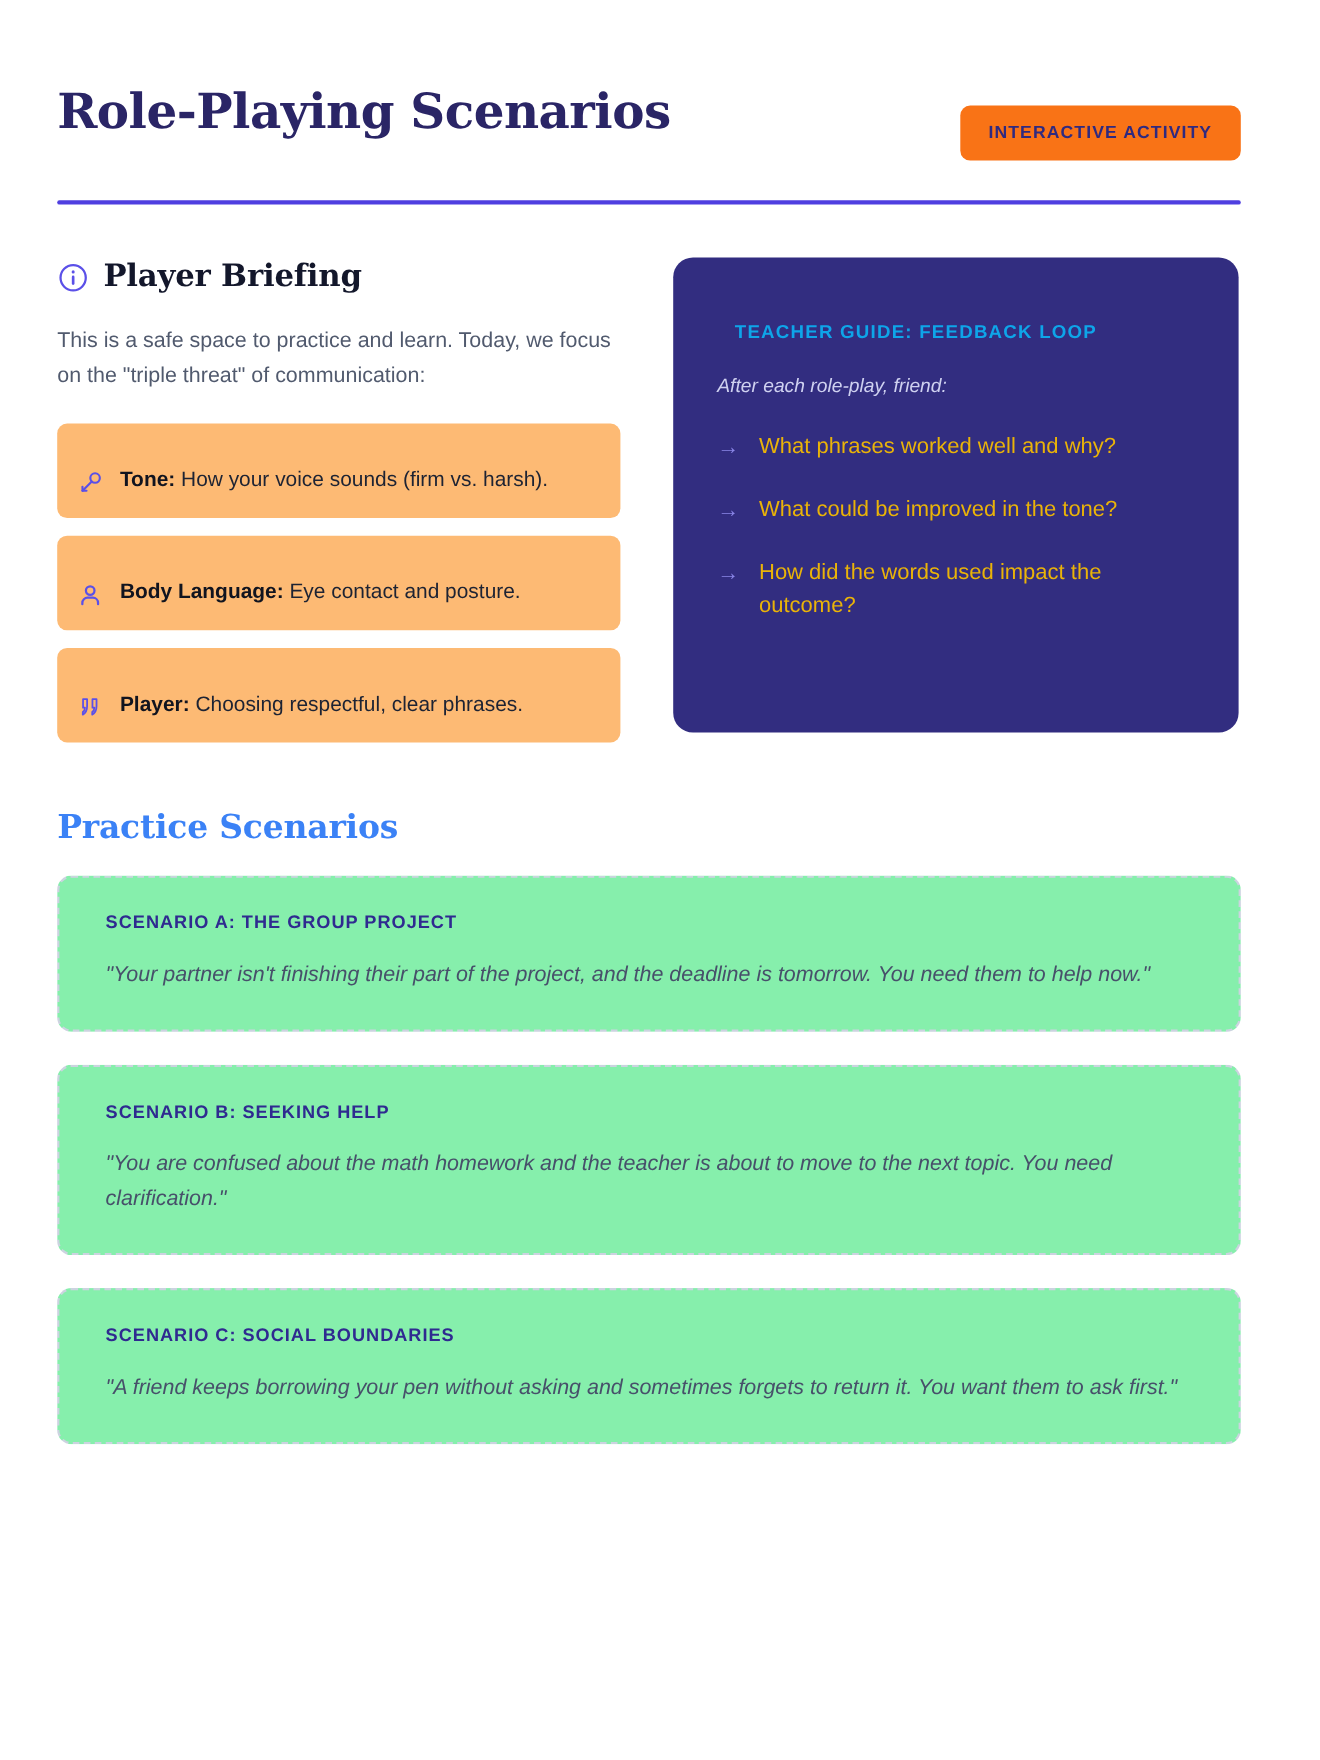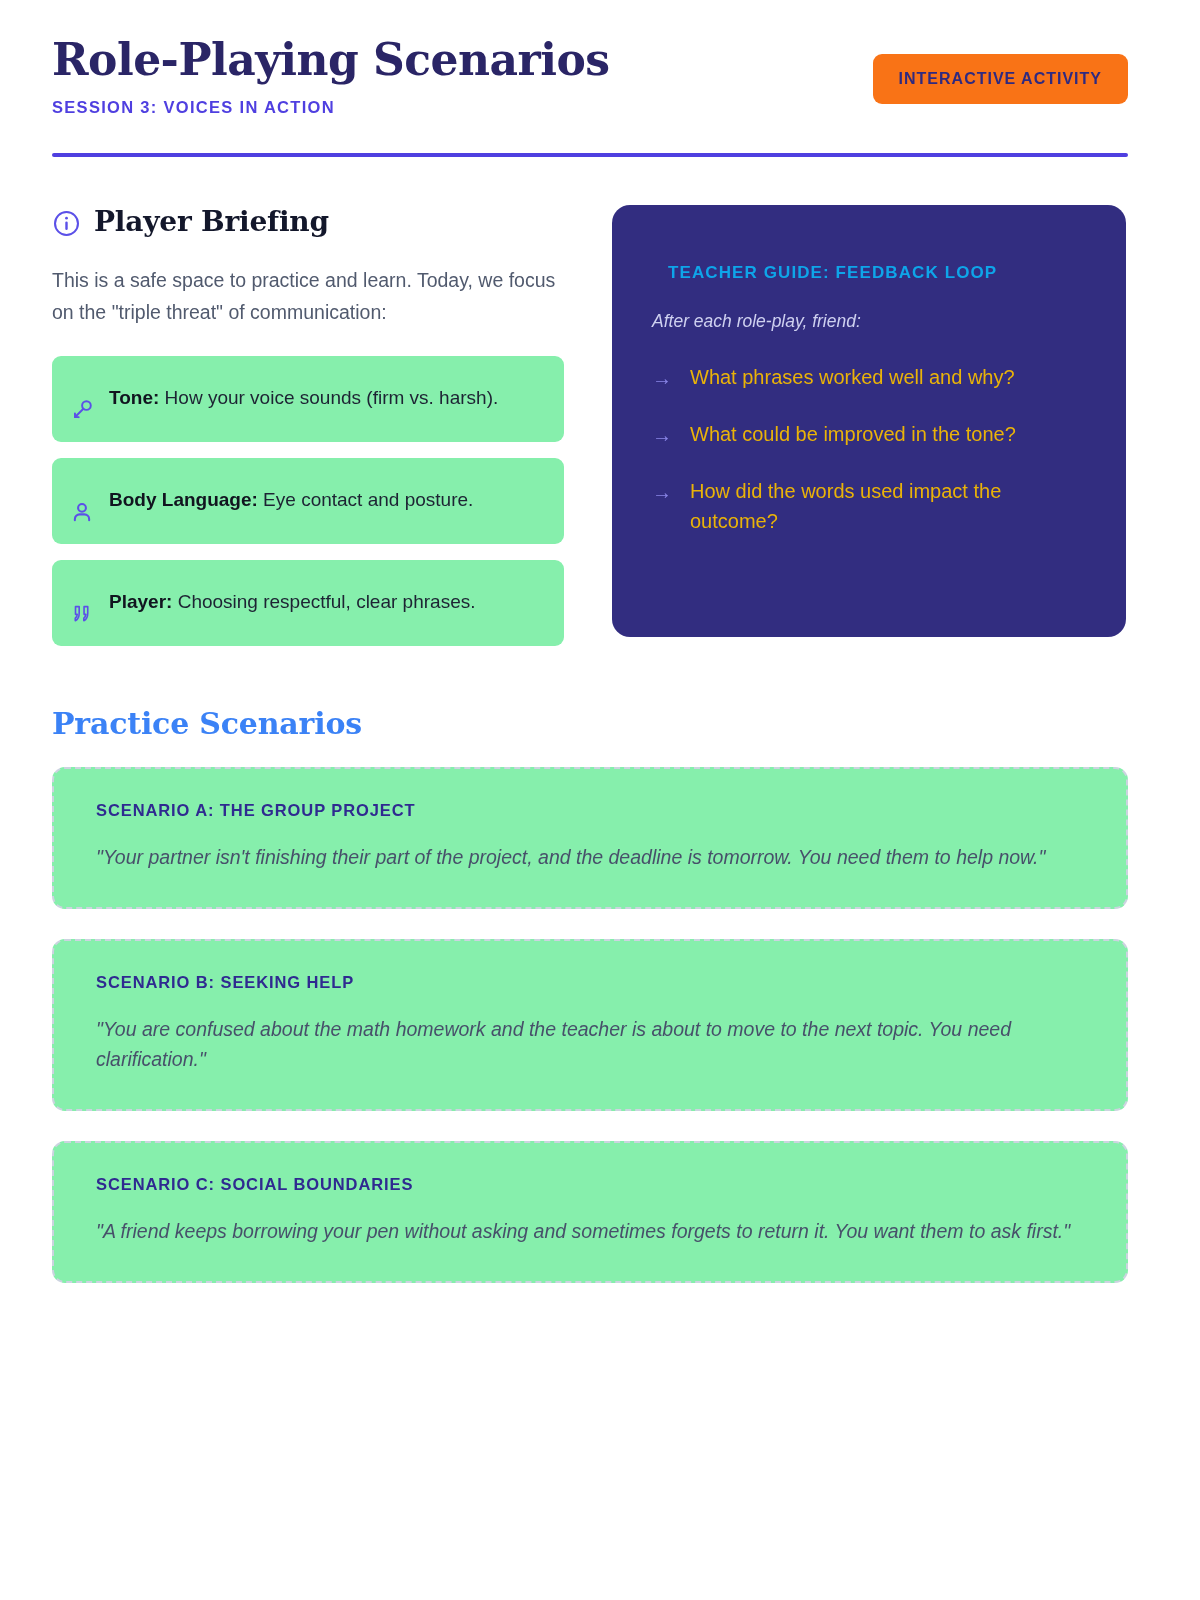--- a/index.html
+++ b/index.html
@@ -12,21 +12,21 @@
     height: 1600px;
     font-family: "Liberation Sans", sans-serif;
     -webkit-font-smoothing: antialiased;
     overflow: hidden;
   }
 
   .page {
     width: 1180px;
     height: 1600px;
     box-sizing: border-box;
-    padding: 32px 52px 0 52px;
+    padding: 74px 52px 0 52px;
     position: relative;
     border-radius: 26px;
   }
 
   
   .header {
     display: flex;
     align-items: flex-start;
     justify-content: space-between;
   }
@@ -98,23 +98,23 @@
   .briefing-intro {
     margin: 26px 0 0 0;
     font-size: 19.5px;
     line-height: 1.65;
     color: #515a6e;
   }
 
   .pillar-list { margin-top: 28px; }
   .pillar {
     display: flex;
-    align-items: center;
+    align-items: flex-end;
     gap: 14px;
-    background: #86efac;
+    background: #fdba74;
     border-radius: 9px;
     padding: 19px 20px 19px 17px;
     margin-bottom: 16px;
   }
   .pillar-icon {
     width: 26px; height: 26px;
     flex: none;
     margin-top: 22px;
     display: block;
   }
@@ -203,21 +203,20 @@
   }
 </style>
 </head>
 <body>
 
 <div class="page">
 
   <div class="header">
     <div class="header-left">
       <h1 class="page-title">Role-Playing Scenarios</h1>
-      <div class="page-subtitle">SESSION 3: VOICES IN ACTION</div>
     </div>
     <div class="badge">INTERACTIVE ACTIVITY</div>
   </div>
 
   <div class="rule"></div>
 
   <div class="columns">
 
     <div class="col-left">
       <div class="section-head">

